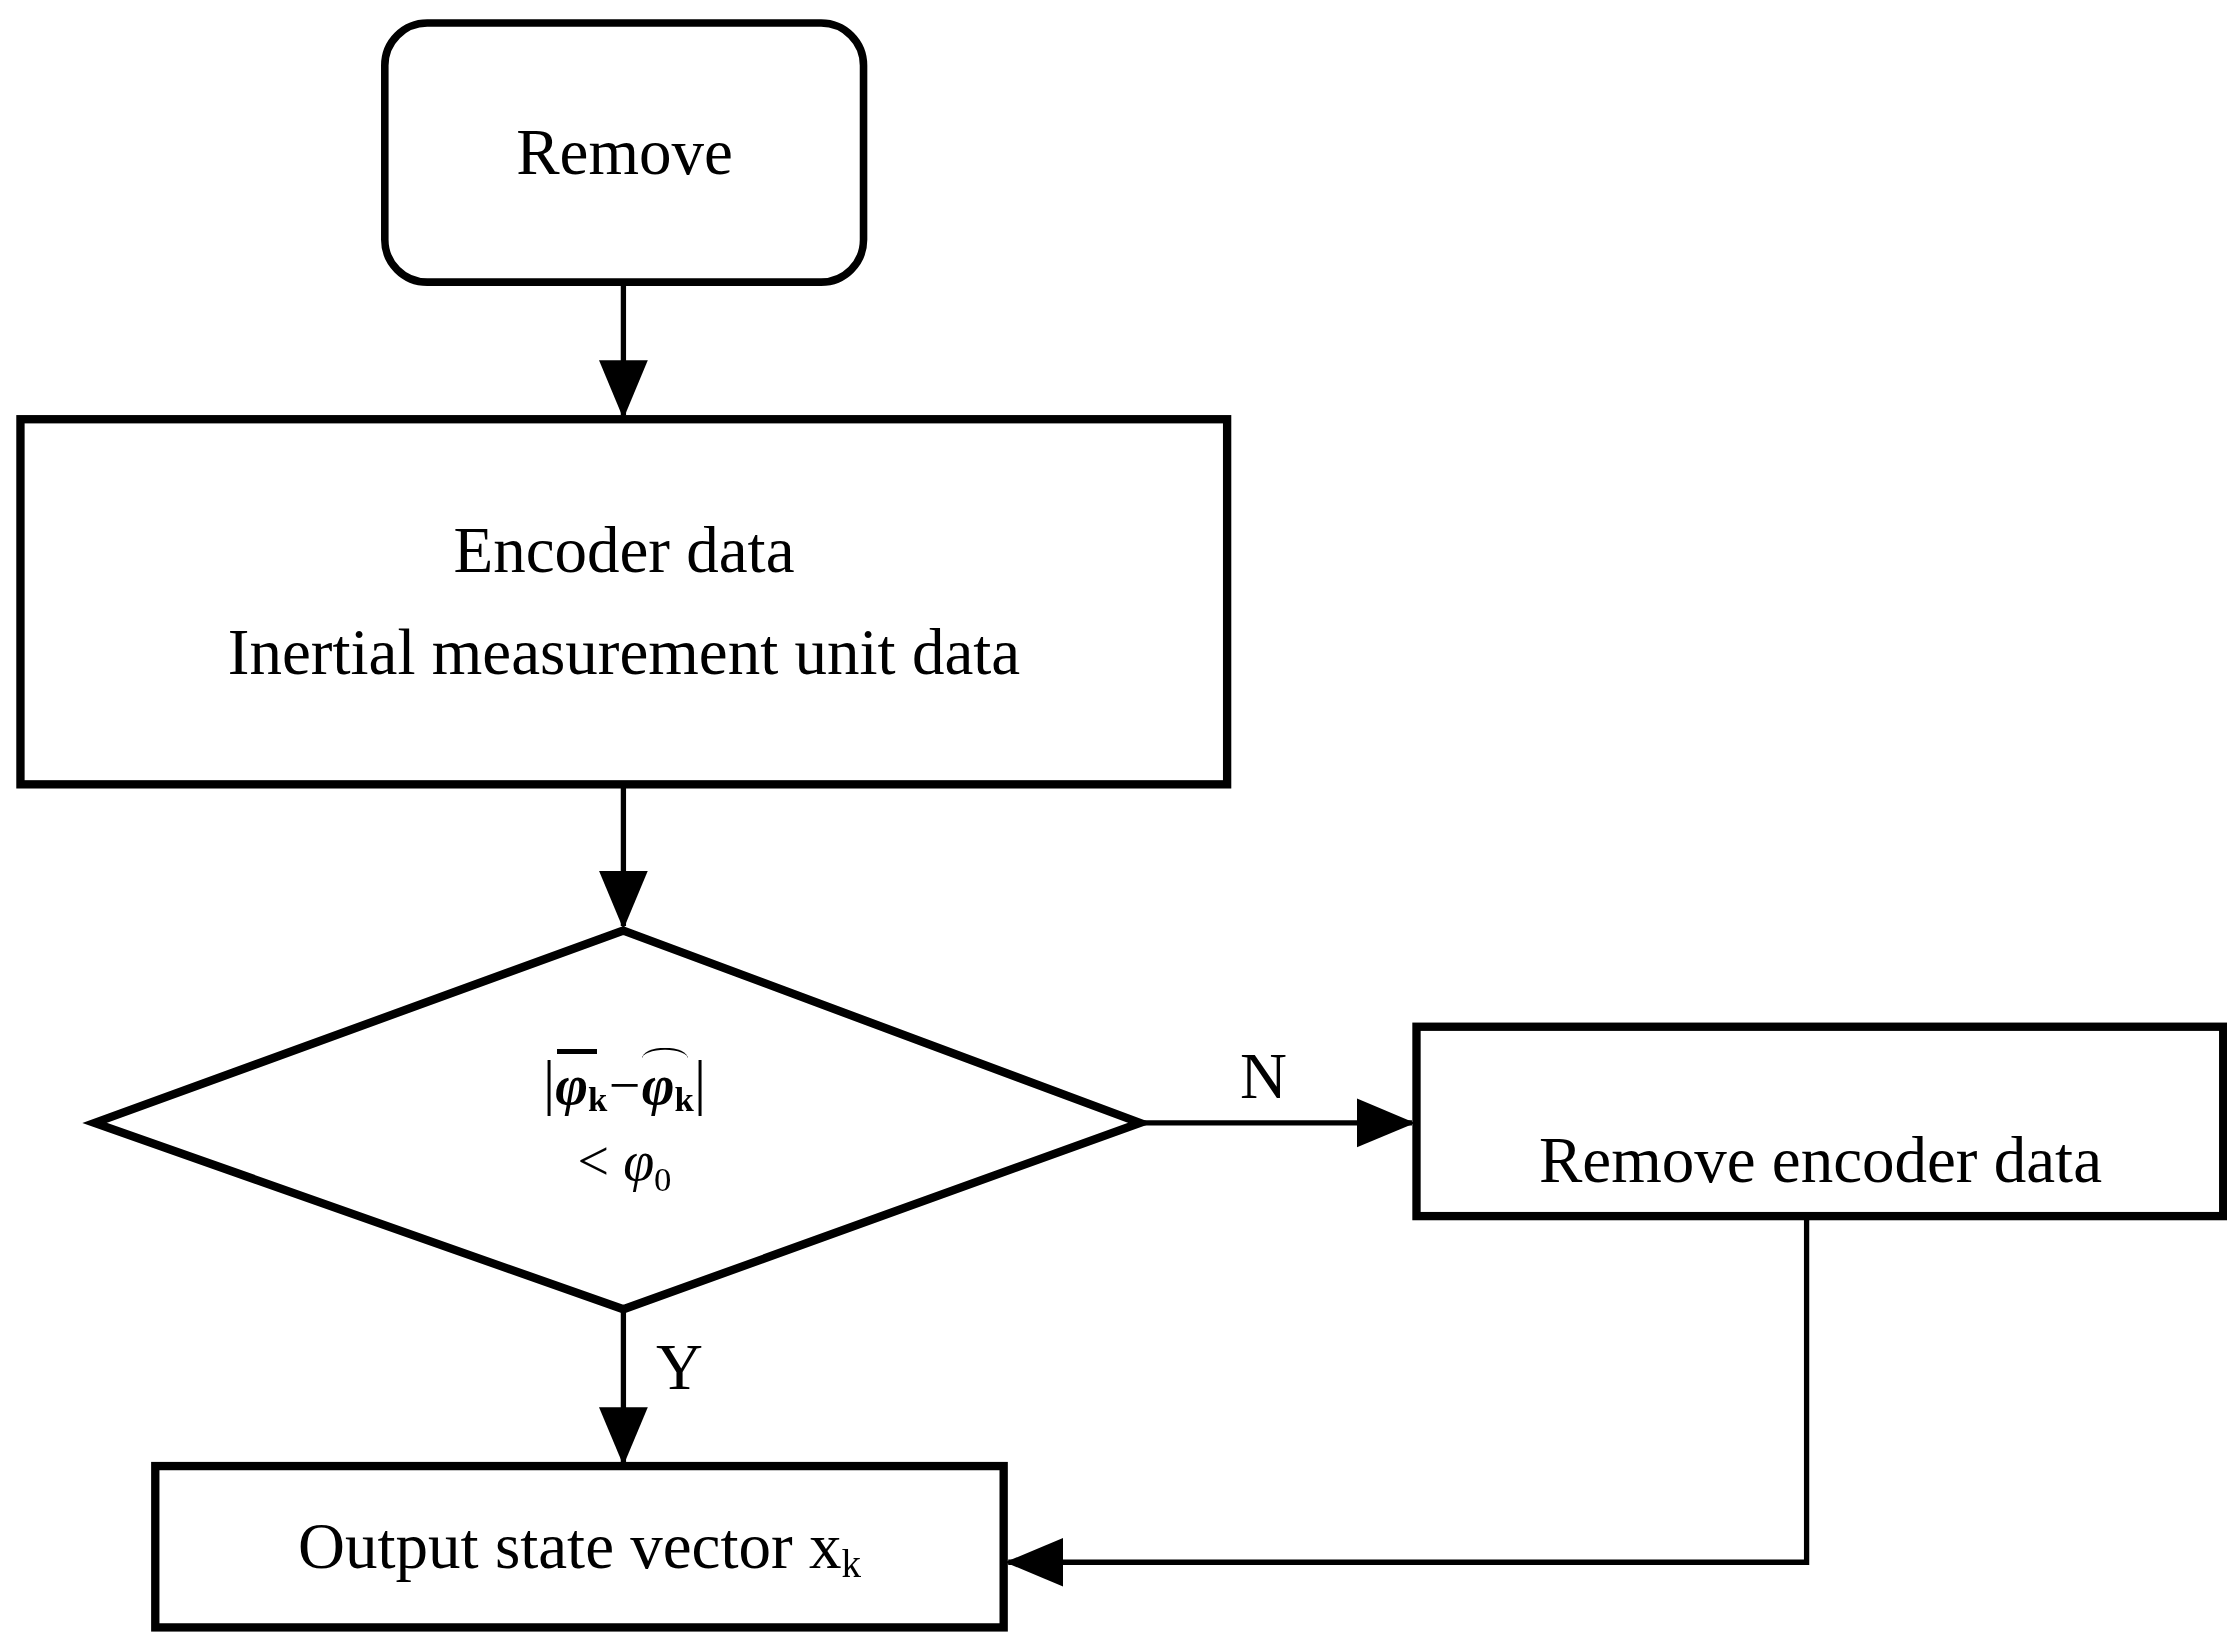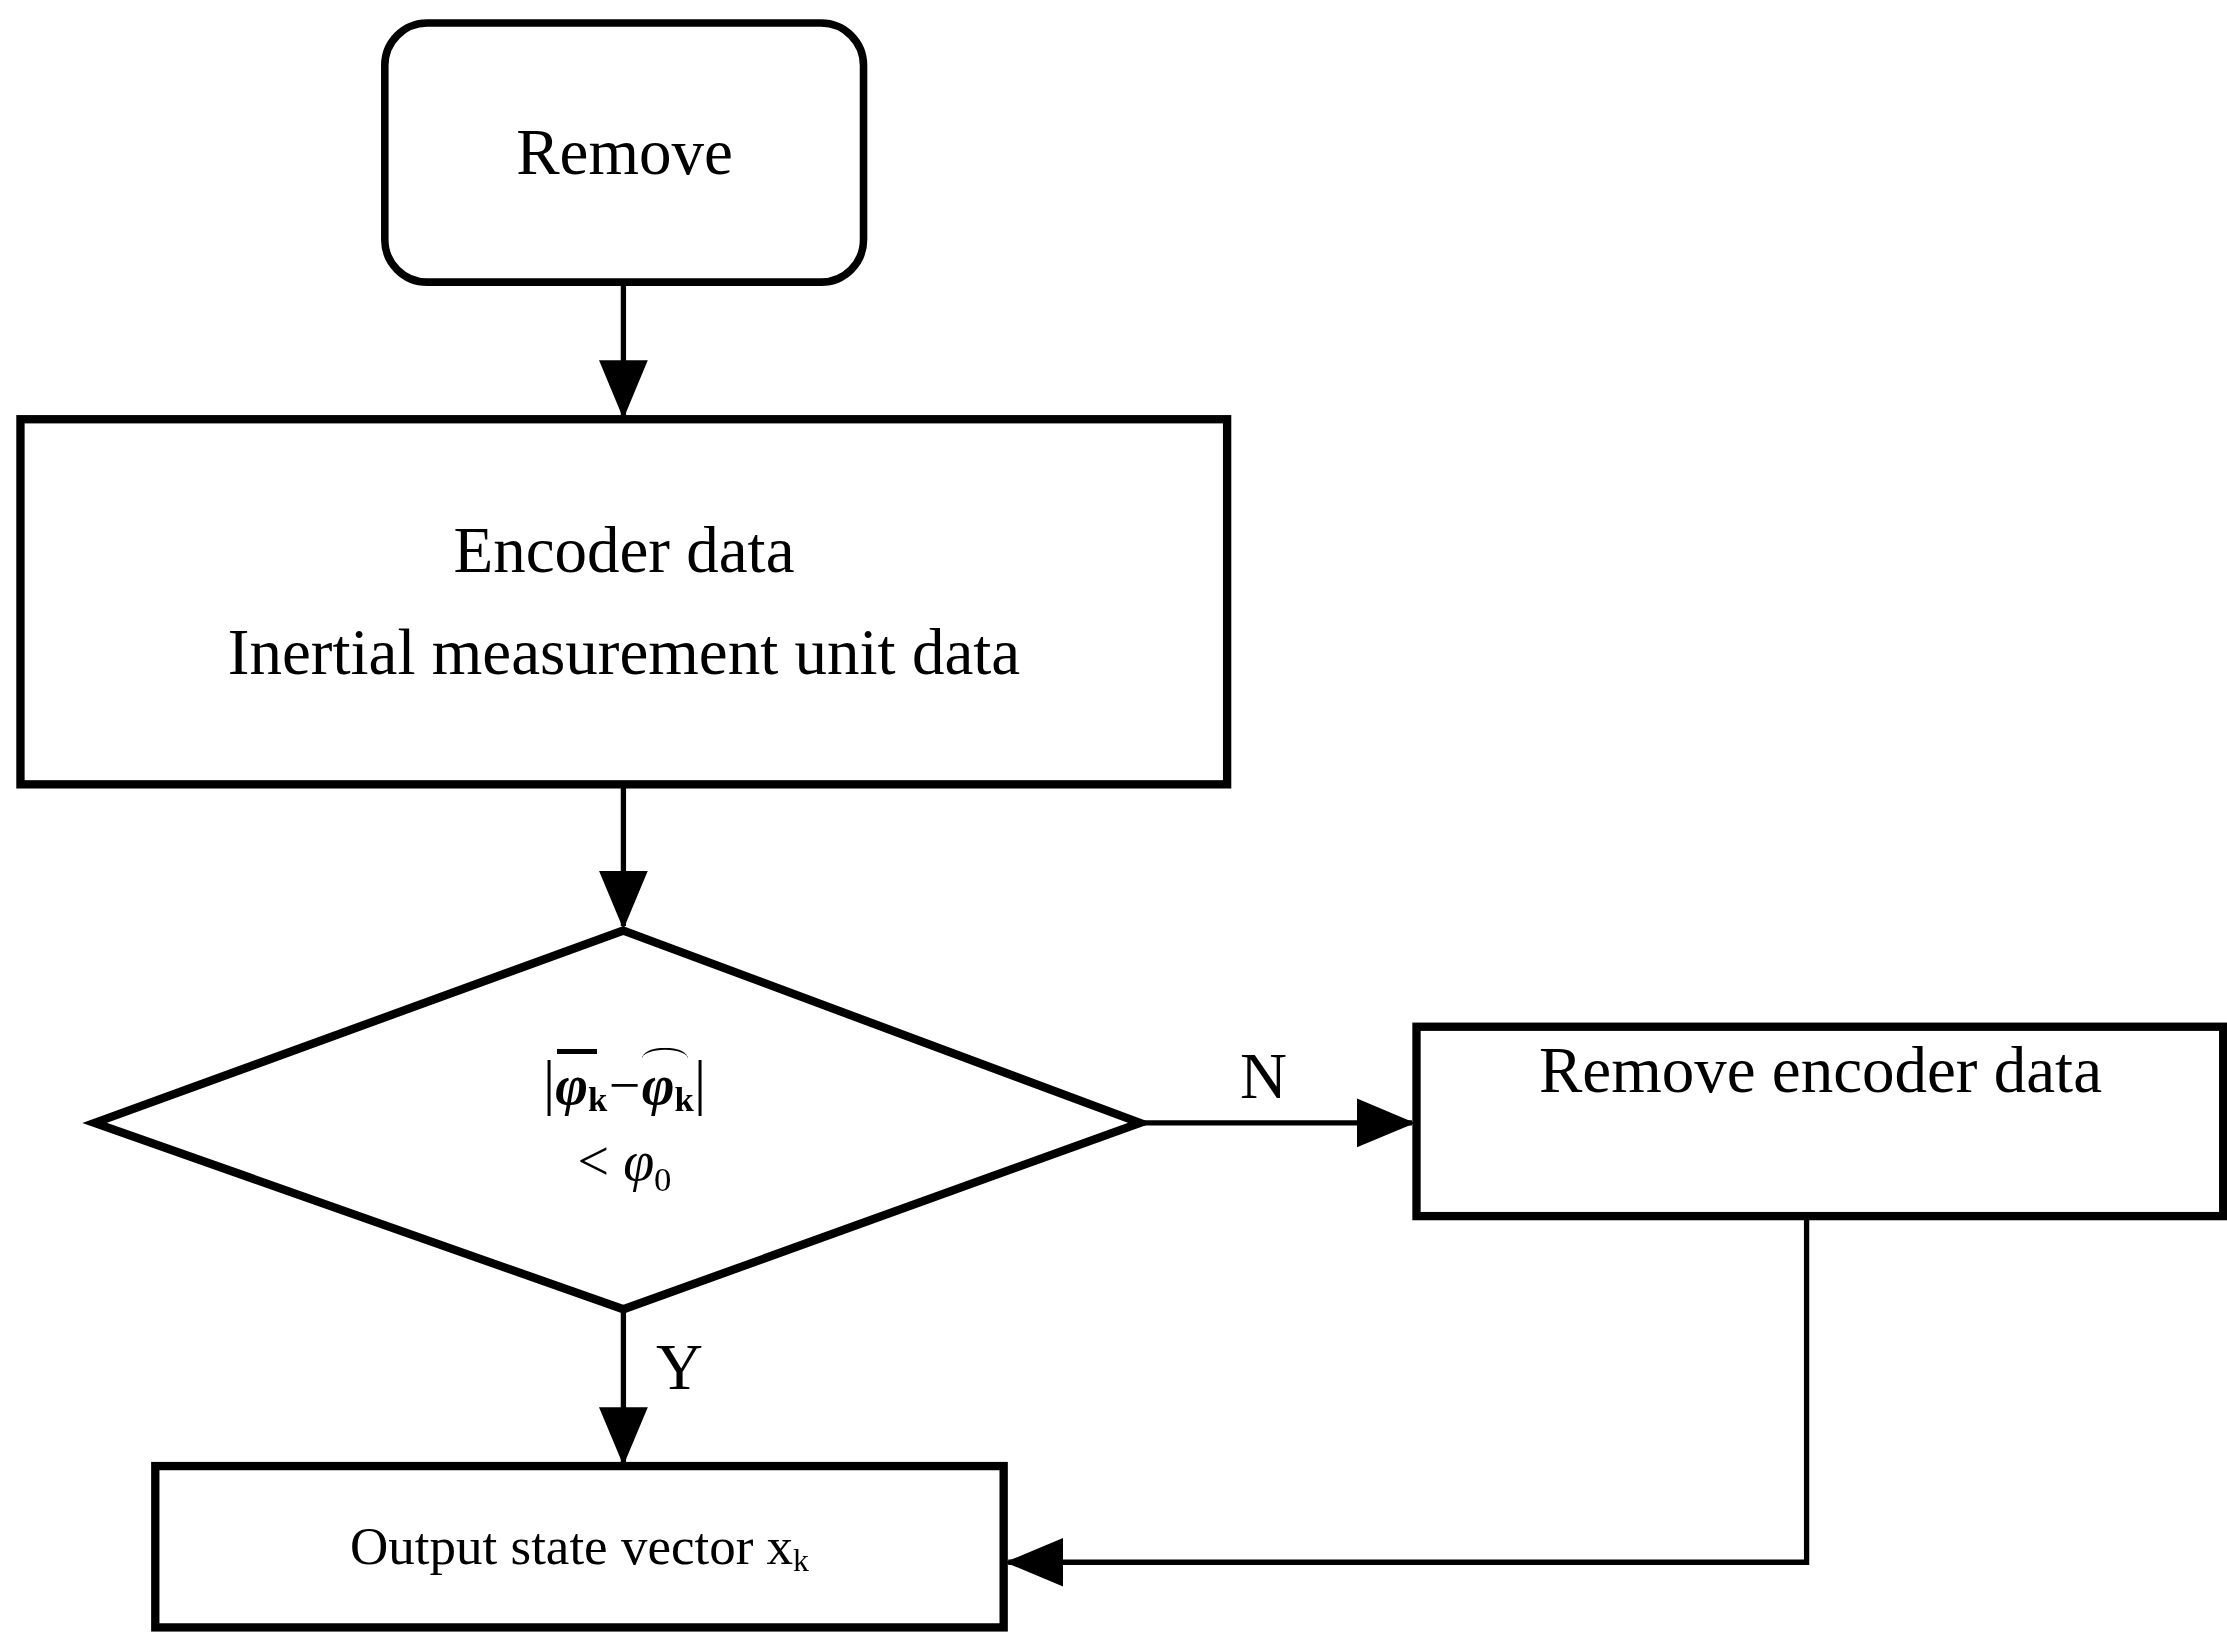--- a/index.html
+++ b/index.html
@@ -96,27 +96,27 @@
     vertical-align: baseline;
     position: relative;
     top: 0.20em;
     font-style: normal;
   }
   .bars { font-size: 1.08em; }
   .minus { padding: 0 1.5px; }
 
   
   #label-remove {
-    left: 1417px; top: 976px; width: 807px; height: 189px;
+    left: 1417px; top: 1066px; width: 807px; height: 189px;
     font-size: 65px;
   }
   
   #label-output {
     left: 155px; top: 1466px; width: 849px; height: 161px;
-    font-size: 53px;
+    font-size: 65px;
   }
   .subk {
     font-size: 0.60em;
     position: relative;
     top: 0.22em;
   }
 
   
   #label-n { left: 1240px; top: 1044px; font-size: 65px; }
   #label-y { left: 656px; top: 1335px; font-size: 65px; }

